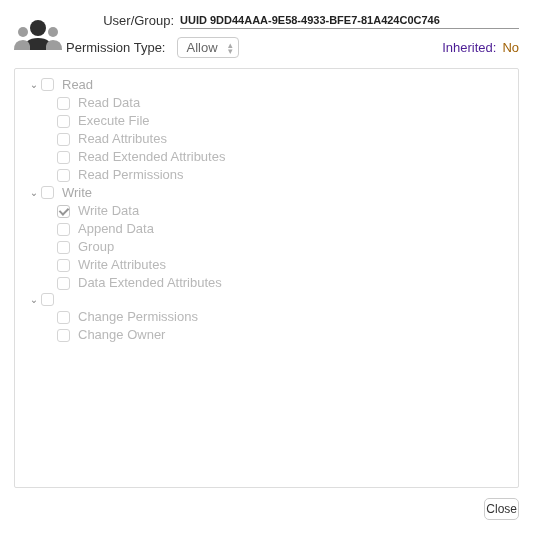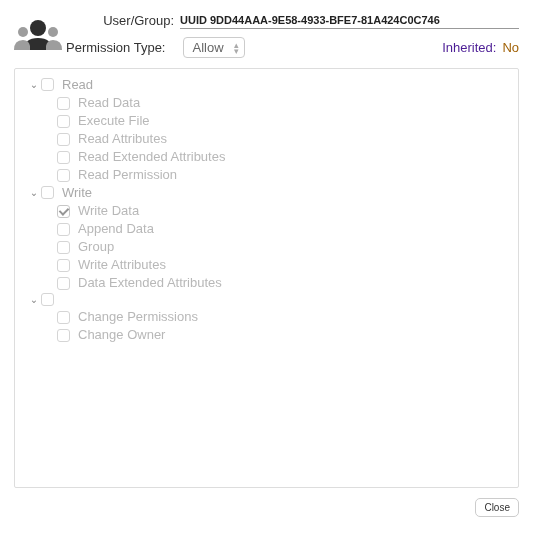--- a/index.html
+++ b/index.html
@@ -28,21 +28,21 @@
     flex: 1;
     border: none;
     border-bottom: 1px solid #999;
     font-size: 11px;
     font-weight: 600;
     color: #222;
     padding: 2px 0;
     background: transparent;
   }
   .row2 { display: flex; align-items: center; margin-top: 8px; }
-  .row2 .plabel { text-align: center; margin-right: 18px; }
+  .row2 .plabel { text-align: center; margin-right: 12px; }
   .select-wrap {
     border: 1px solid #ccc;
     border-radius: 4px;
     padding: 2px 20px 2px 8px;
     font-size: 13px;
     color: #666;
     position: relative;
     background: #fff;
     min-width: 58px;
   }
@@ -110,22 +110,22 @@
   .node-label { }
   .footer {
     display: flex;
     justify-content: flex-end;
     padding-top: 10px;
   }
   .btn {
     border: 1px solid #ccc;
     border-radius: 5px;
     background: #fff;
-    padding: 3px 8px;
-    font-size: 10px;
+    padding: 3px 1px;
+    font-size: 12px;
     color: #333;
     cursor: pointer;
   }
   .head-wrap { display: flex; align-items: flex-start; }
 </style>
 </head>
 <body>
 
 <div class="head-wrap">
   <svg class="user-icon" viewBox="0 0 48 40">
@@ -183,21 +183,21 @@
           </li>
           <li>
             <div class="node indent1">
               <span class="chk"></span>
               <span class="node-label">Read Extended Attributes</span>
             </div>
           </li>
           <li>
             <div class="node indent1">
               <span class="chk"></span>
-              <span class="node-label">Read Permission</span>
+              <span class="node-label">Read Permissions</span>
             </div>
           </li>
         </ul>
       </li>
       <li>
         <div class="node top indent0">
           <span class="disclosure">⌄</span>
           <span class="chk"></span>
           <span class="node-label">Write</span>
         </div>

